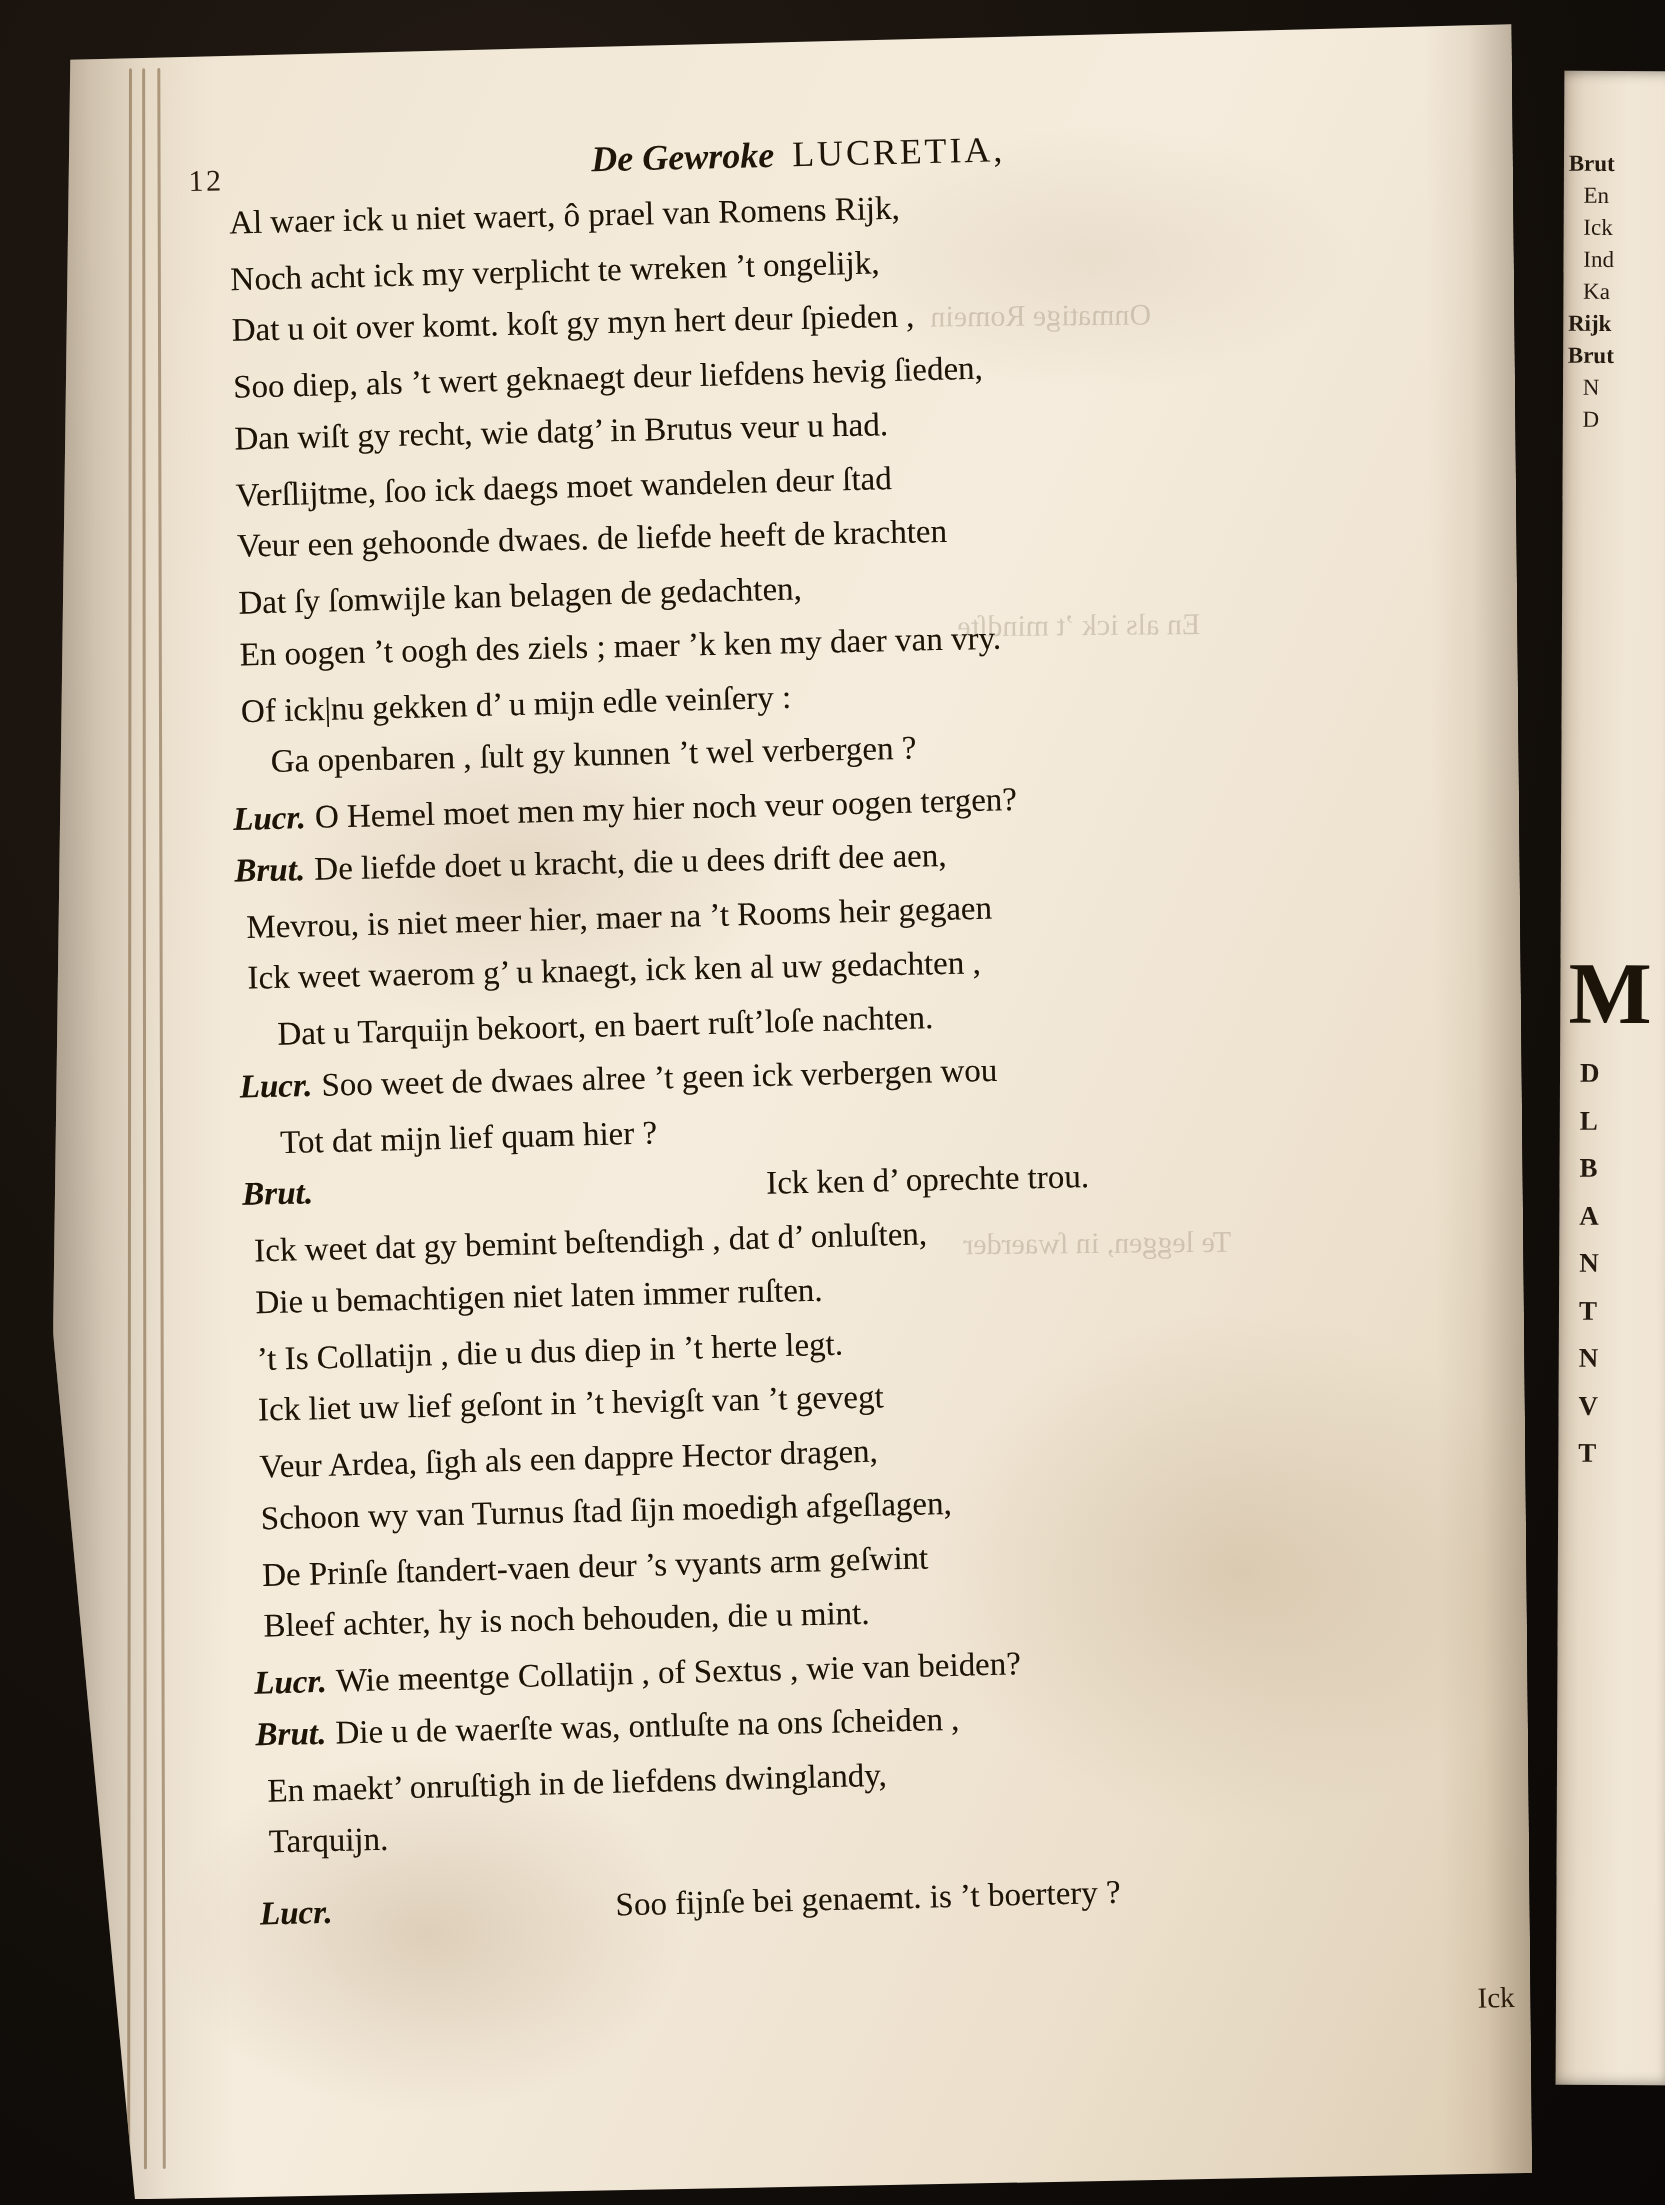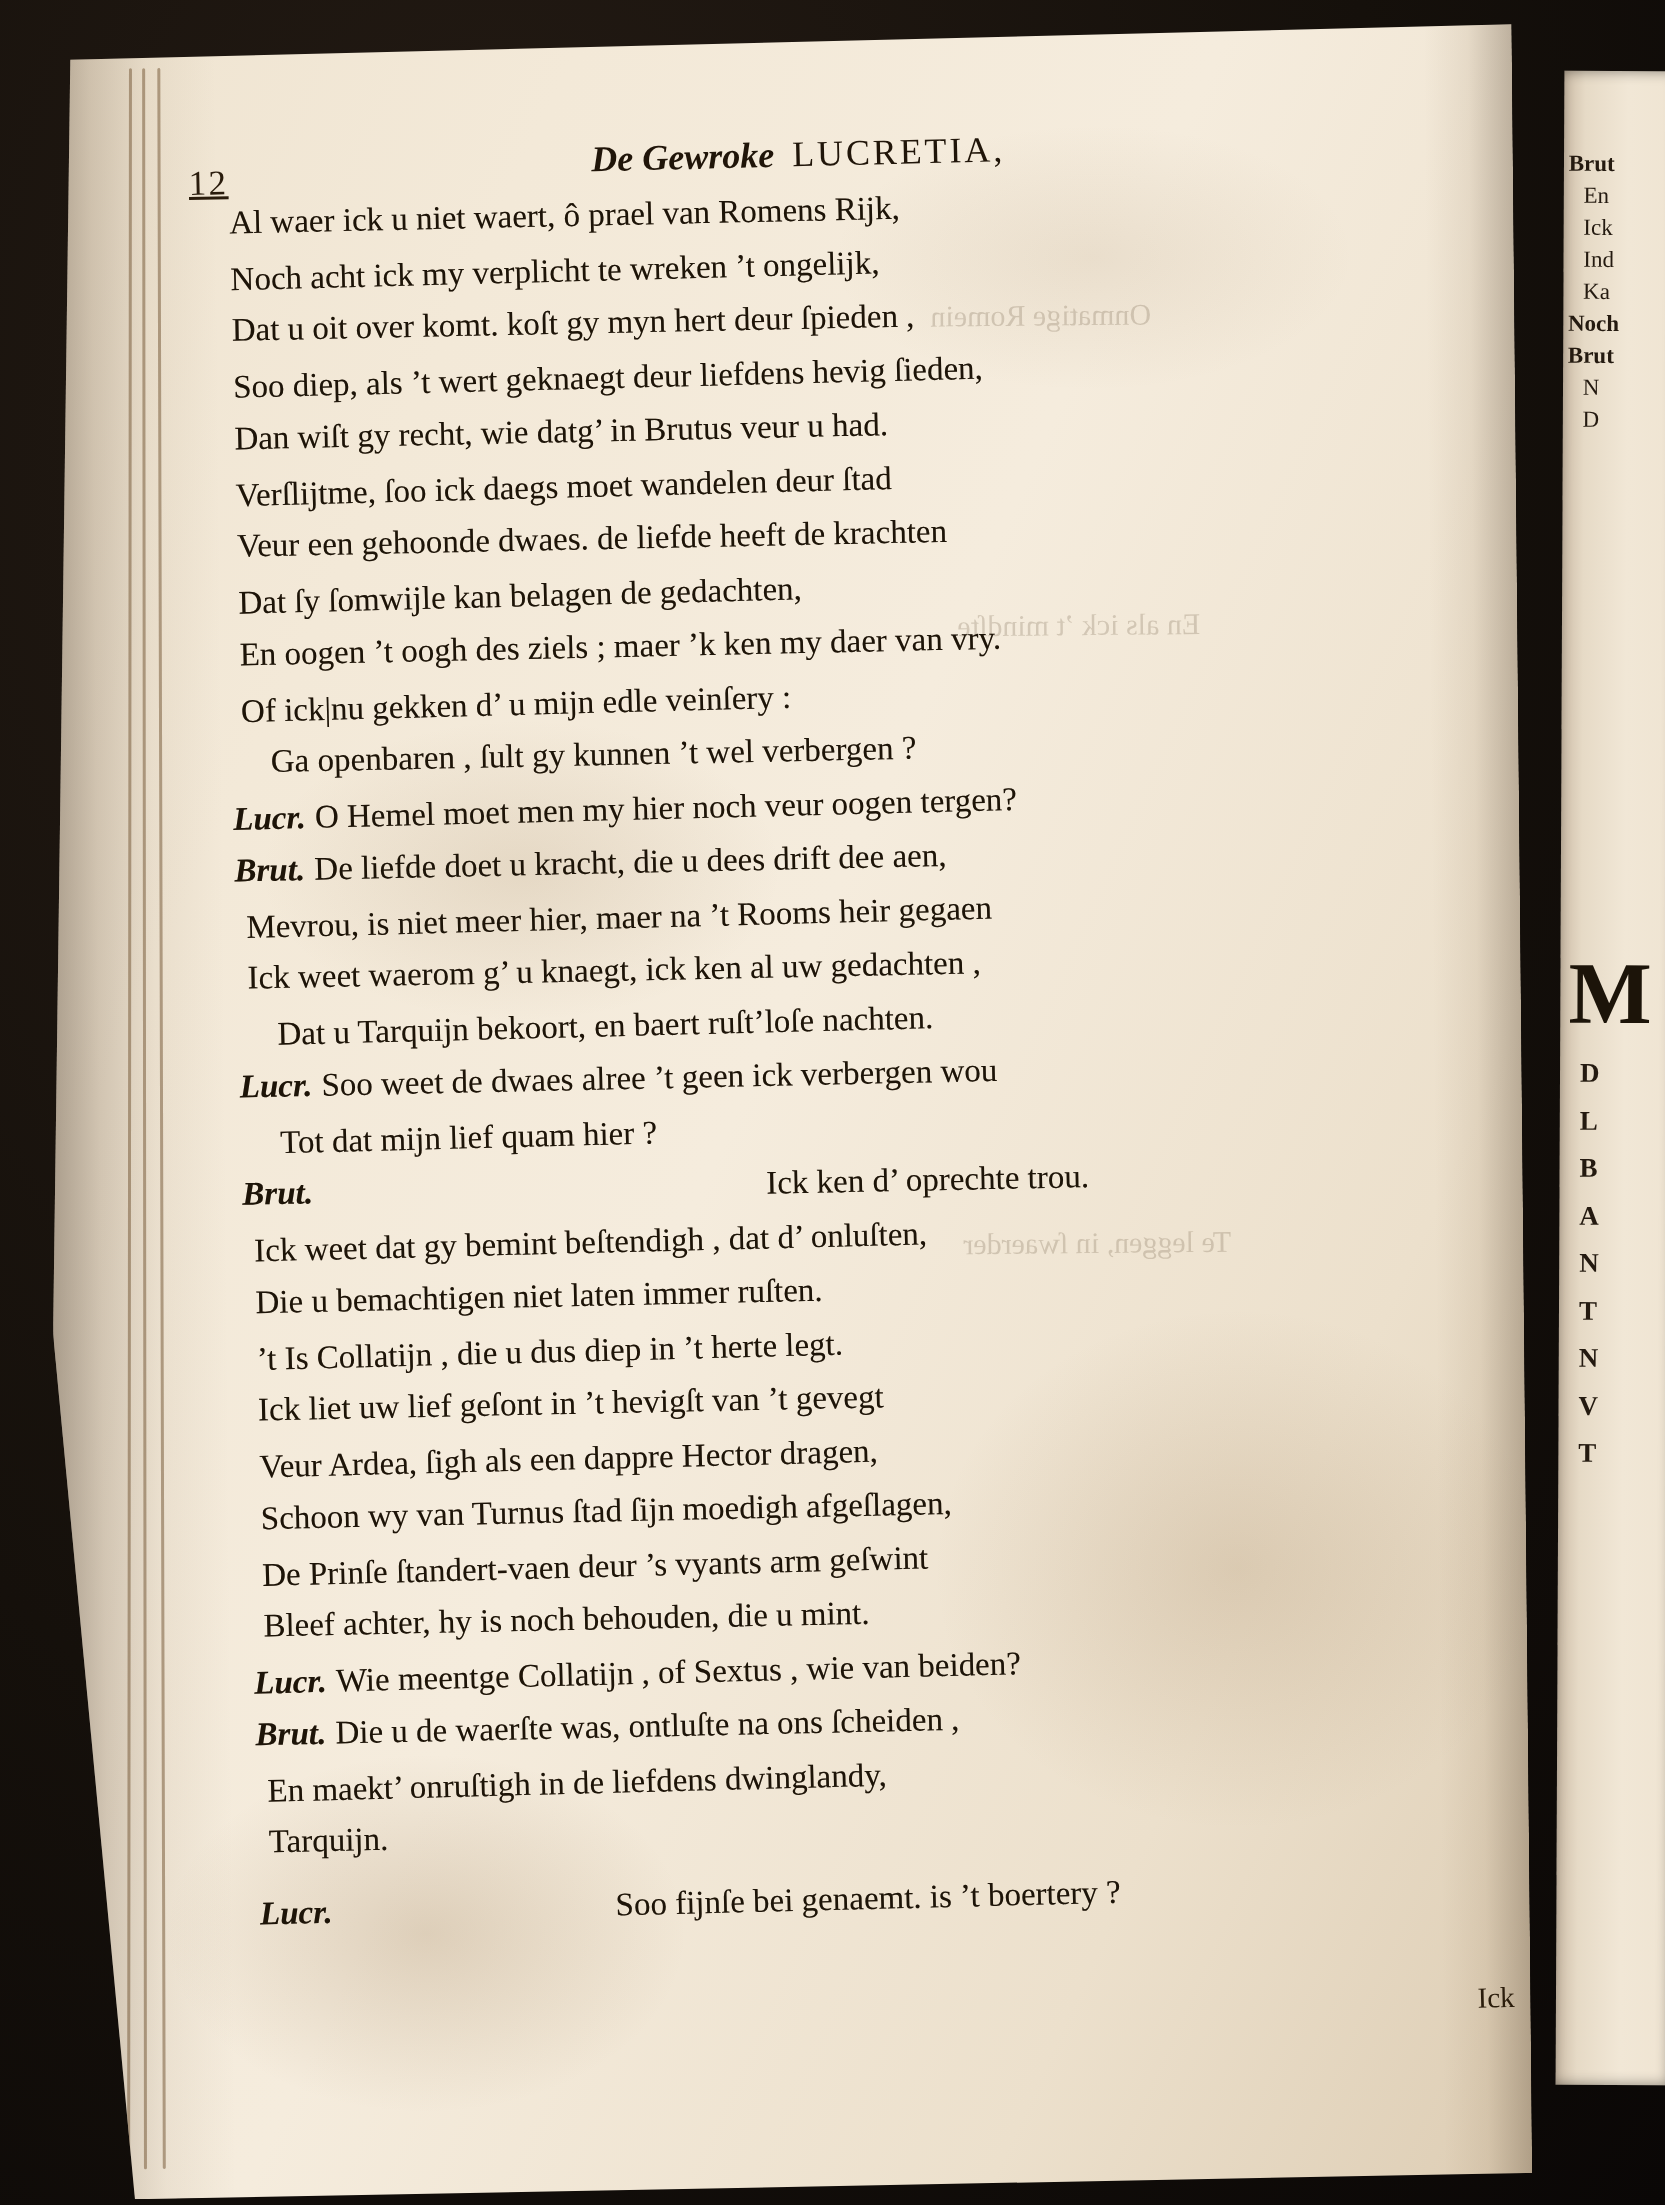--- a/index.html
+++ b/index.html
@@ -55,22 +55,22 @@
       background:linear-gradient(270deg,rgba(70,50,28,.30) 0%,rgba(120,92,58,.10) 50%,rgba(0,0,0,0) 100%);}
 
   
   .thread{position:absolute;width:2.9px;background:rgba(112,82,48,.5);border-radius:1.8px;}
 
   
   .block{position:absolute;left:175px;top:111px;width:1343px;
     transform:rotate(-0.85deg);transform-origin:left top;
     color:#201509;}
   .hdr{position:relative;height:54px;}
-  .folio{position:absolute;left:-29px;top:20px;font-size:35px;letter-spacing:2.3px;
-    color:#2a1c0c;text-decoration:underline;}
+  .folio{position:absolute;left:-29px;top:20px;font-size:30px;letter-spacing:2.3px;
+    color:#2a1c0c;}
   .runhead{position:absolute;left:374px;top:3.5px;font-size:36px;white-space:nowrap;}
   .runhead .it{font-style:italic;font-weight:bold;}
   .runhead .caps{letter-spacing:2.9px;font-weight:500;}
 
   .line{position:relative;font-size:33px;line-height:54px;white-space:nowrap;
     color:#1d1408;text-shadow:0 0 0.6px rgba(40,26,10,.35);}
   .line.i1{padding-left:39px;}
   .line.i0{padding-left:10.5px;}
   .sp{font-style:italic;font-weight:bold;padding-right:9.3px;}
   .farright{display:inline-block;padding-left:444px;}
@@ -92,21 +92,21 @@
 <div class="backdrop"></div>
 
 <div class="right-page">
   <div class="rp-text">
     <div class="rp-line" style="height:81px;"></div>
     <div class="rp-line"><span class="rp-sp">Brut</span></div>
     <div class="rp-line rp-ind"><span>En</span></div>
     <div class="rp-line rp-ind"><span>Ick</span></div>
     <div class="rp-line rp-ind"><span>Ind</span></div>
     <div class="rp-line rp-ind"><span>Ka</span></div>
-    <div class="rp-line"><span class="rp-sp">Noch</span></div>
+    <div class="rp-line"><span class="rp-sp">Rijk</span></div>
     <div class="rp-line"><span class="rp-sp">Brut</span></div>
     <div class="rp-line rp-ind"><span>N</span></div>
     <div class="rp-line rp-ind"><span>D</span></div>
   </div>
   <div class="rp-drop">M</div>
   <div class="rp-stack" style="white-space:pre;">D
 L
 B
 A
 N

